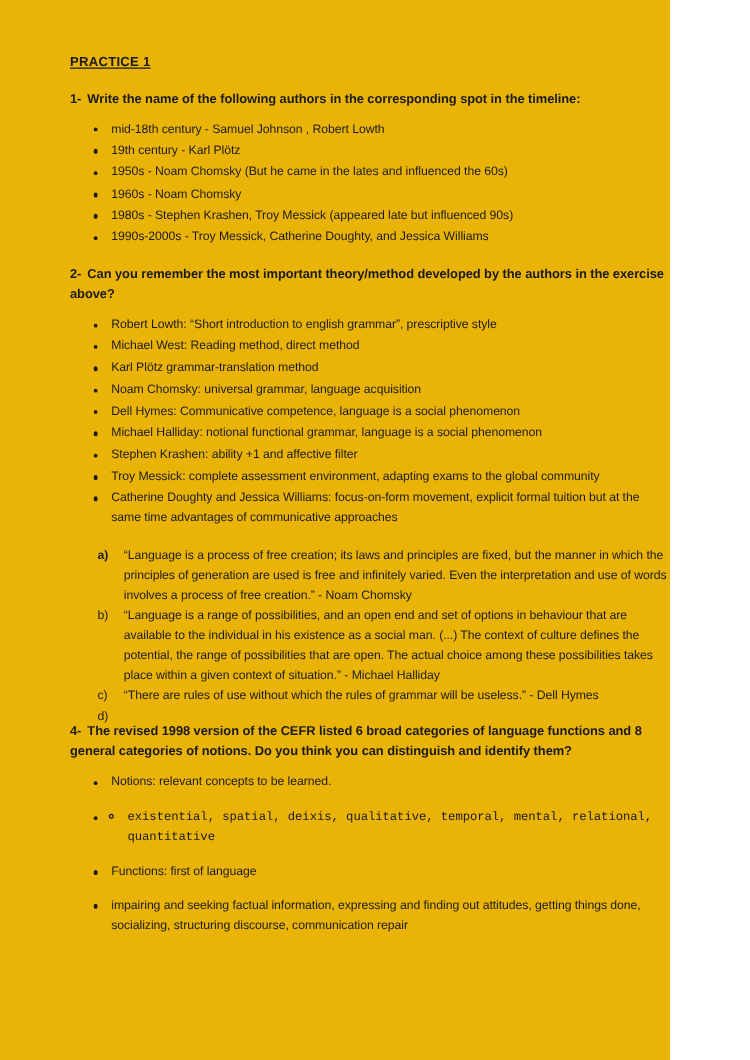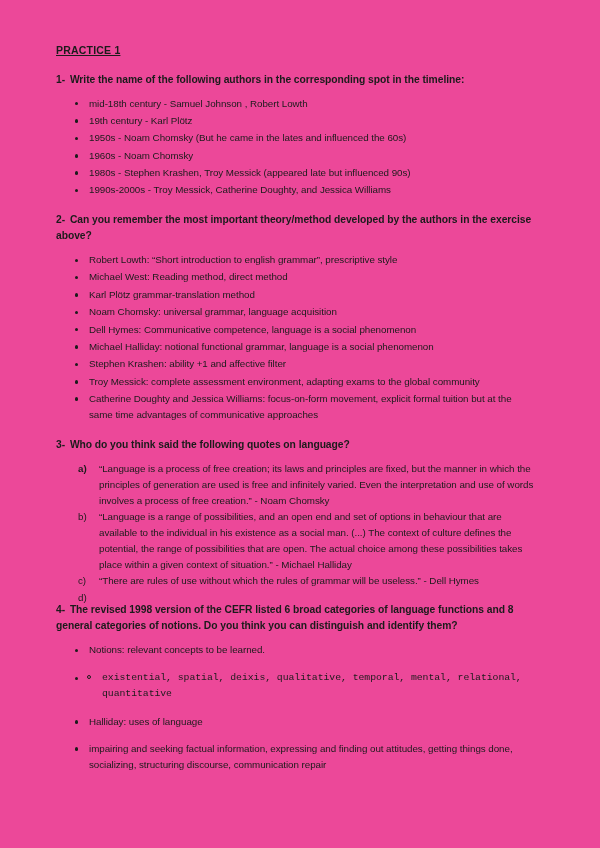--- a/index.html
+++ b/index.html
@@ -9,23 +9,23 @@
   }
   body {
     width: 600px;
     height: 848px;
     font-family: "Liberation Sans", sans-serif;
     color: #1b1b1b;
     -webkit-font-smoothing: antialiased;
   }
   #page {
     position: relative;
-    width: 600px;
+    width: 536px;
     height: 848px;
-    background: #ec4899;
+    background: #eab308;
     overflow: hidden;
   }
   #doc {
     position: absolute;
     left: 56px;
     top: 44px;
     width: 480px;
   }
 
   
@@ -147,34 +147,33 @@
       <li>Michael West: Reading method, direct method</li>
       <li>Karl Plötz grammar-translation method</li>
       <li>Noam Chomsky: universal grammar, language acquisition</li>
       <li>Dell Hymes: Communicative competence, language is a social phenomenon</li>
       <li>Michael Halliday: notional functional grammar, language is a social phenomenon</li>
       <li>Stephen Krashen: ability +1 and affective filter</li>
       <li>Troy Messick: complete assessment environment, adapting exams to the global community</li>
       <li>Catherine Doughty and Jessica Williams: focus-on-form movement, explicit formal tuition but at the same time advantages of communicative approaches</li>
     </ul>
 
-    <div class="q-heading"><span class="qnum">3-</span> <span>Who do you think said the following quotes on language?</span></div>
     <ol class="letters">
       <li class="bold-marker"><span class="marker">a)</span><span>“Language is a process of free creation; its laws and principles are fixed, but the manner in which the principles of generation are used is free and infinitely varied. Even the interpretation and use of words involves a process of free creation.” - Noam Chomsky</span></li>
       <li><span class="marker">b)</span><span>“Language is a range of possibilities, and an open end and set of options in behaviour that are available to the individual in his existence as a social man. (...) The context of culture defines the potential, the range of possibilities that are open. The actual choice among these possibilities takes place within a given context of situation.” - Michael Halliday</span></li>
       <li><span class="marker">c)</span><span>“There are rules of use without which the rules of grammar will be useless.” - Dell Hymes</span></li>
       <li><span class="marker">d)</span></li>
     </ol>
 
     <div class="q-heading"><span class="qnum">4-</span> <span>The revised 1998 version of the CEFR listed 6 broad categories of language functions and 8 general categories of notions. Do you think you can distinguish and identify them?</span></div>
     <ul class="bullets">
       <li>Notions: relevant concepts to be learned.</li>
       <li class="nested-block" style="padding-left: 0px; list-style: none;">
         <ul class="subbullets">
           <li>existential, spatial, deixis, qualitative, temporal, mental, relational, quantitative</li>
         </ul>
       </li>
-      <li>Halliday: uses of language</li>
+      <li>Functions: first of language</li>
       <li class="spaced">impairing and seeking factual information, expressing and finding out attitudes, getting things done, socializing, structuring discourse, communication repair</li>
     </ul>
 
   </div>
 </div>
 
 </body></html>

